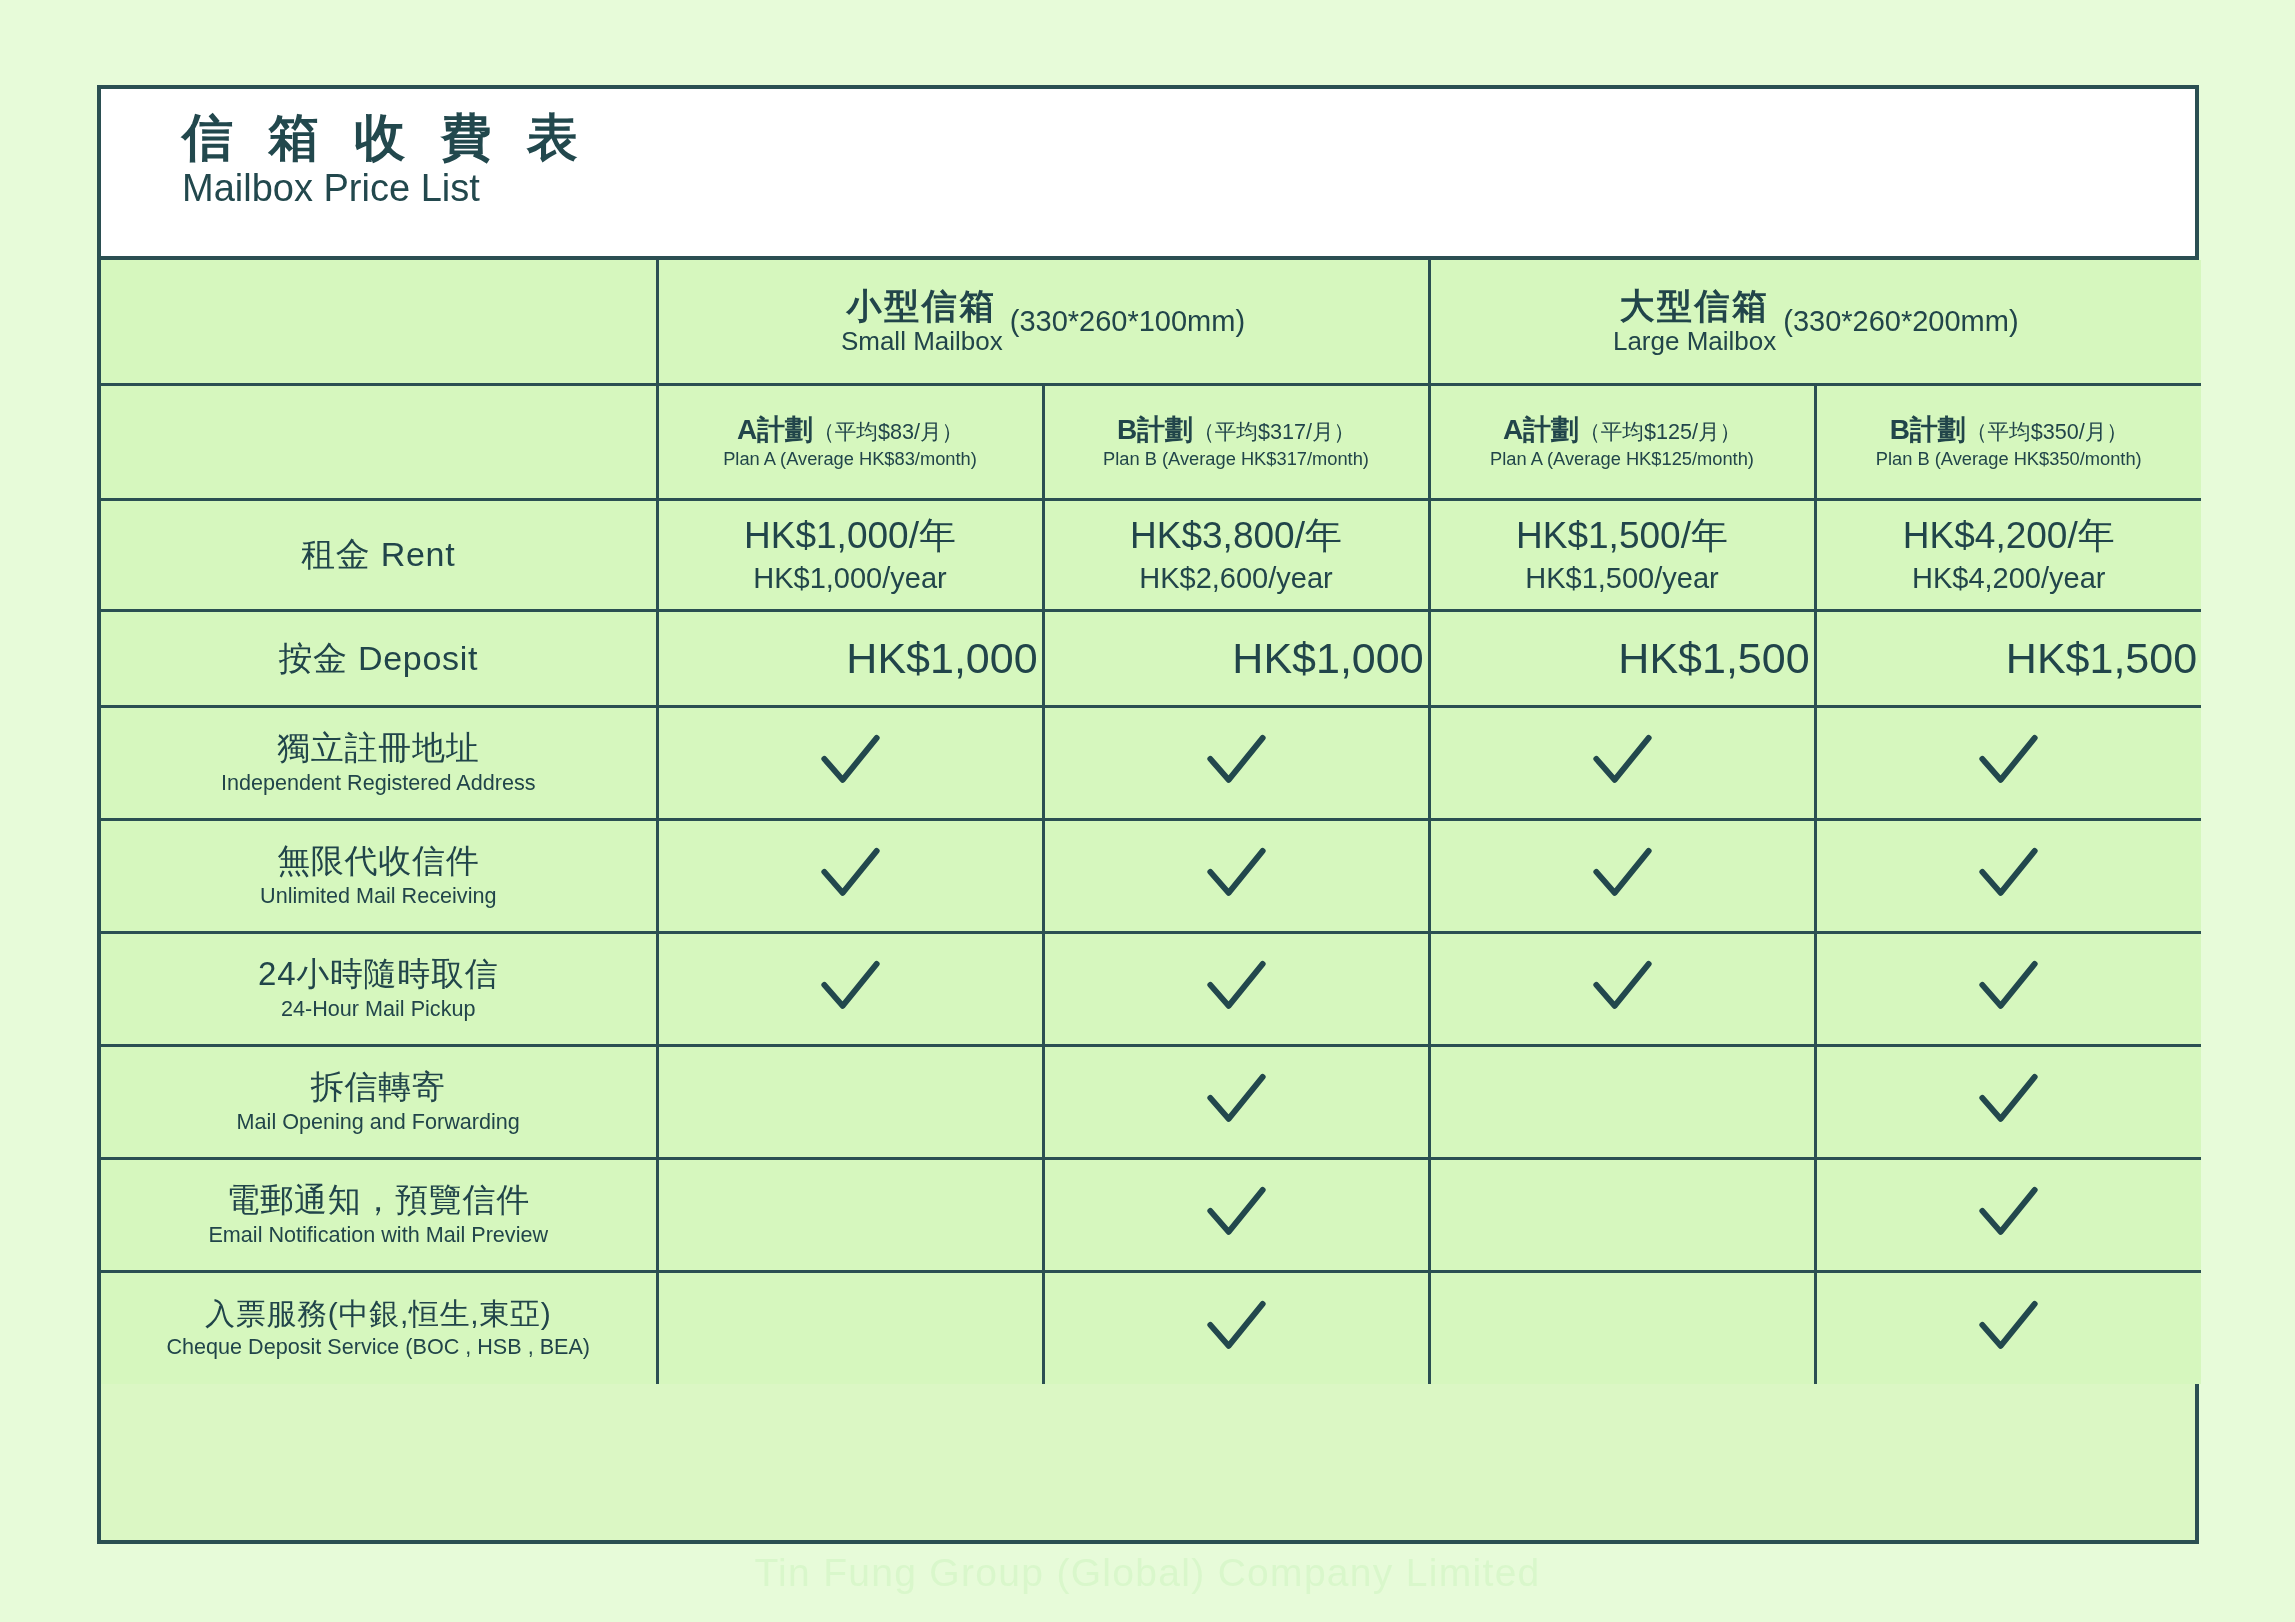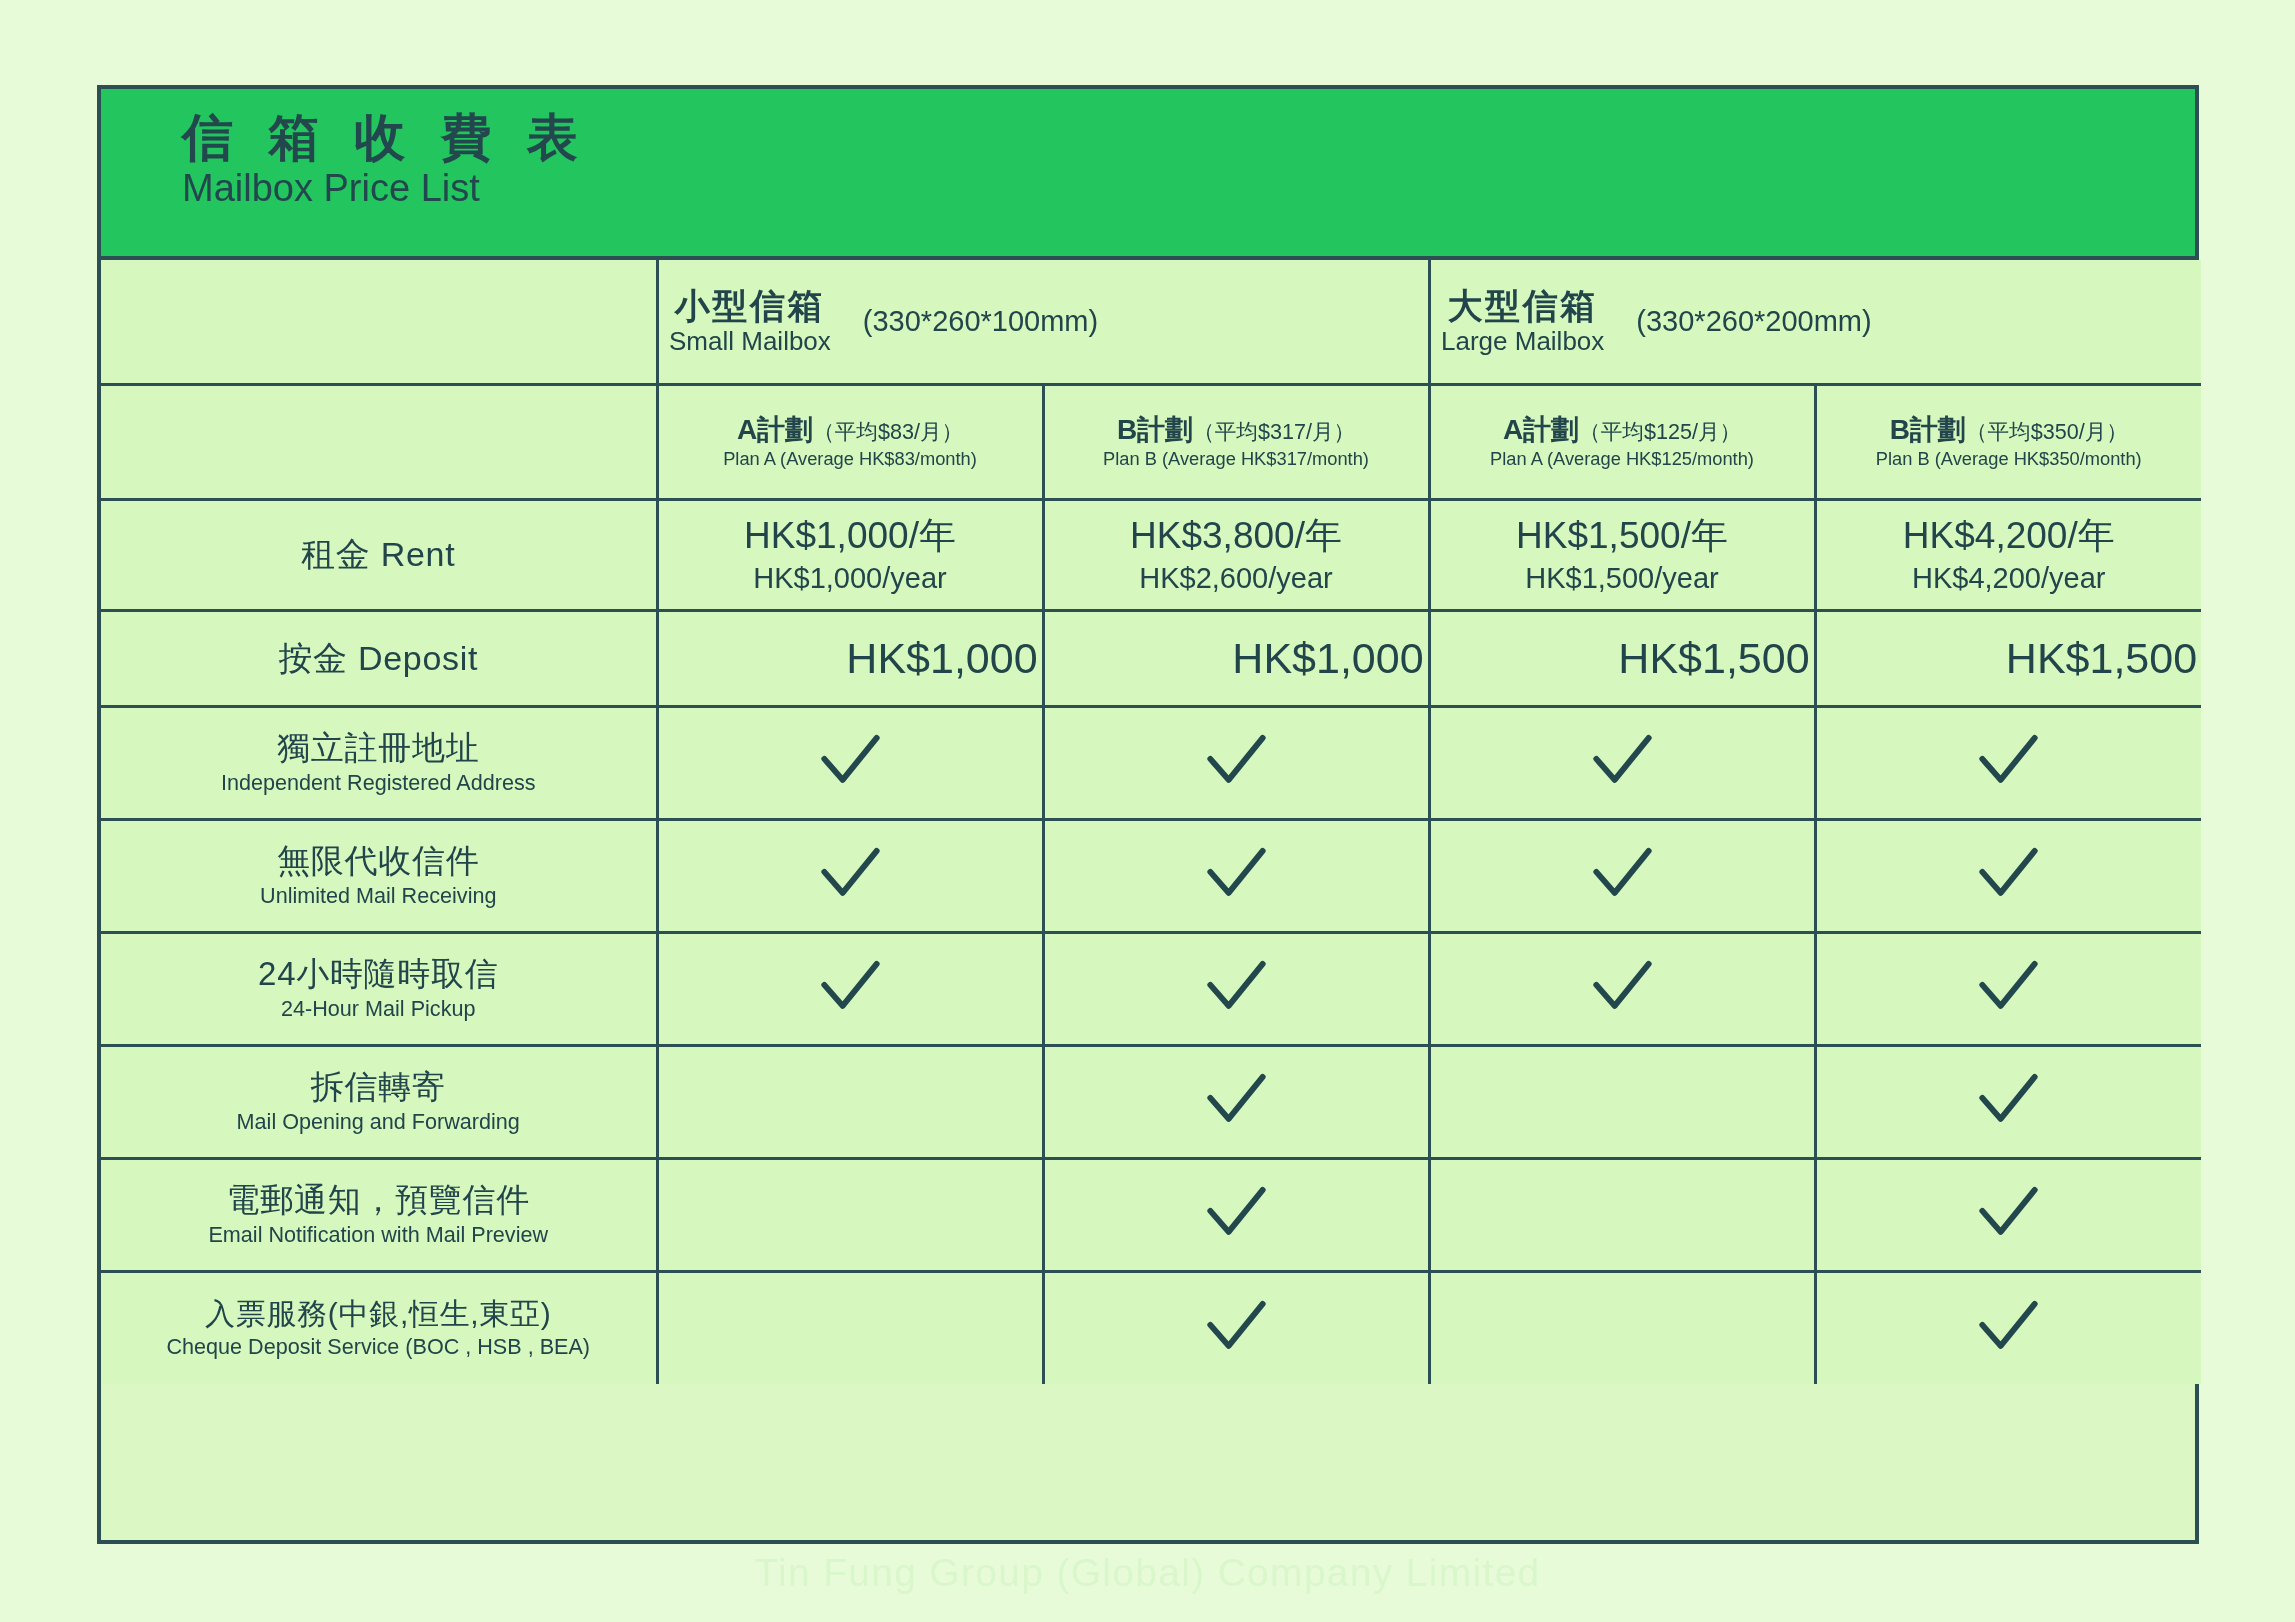--- a/index.html
+++ b/index.html
@@ -25,21 +25,21 @@
     box-sizing: border-box;
     background: #dbf7c4;
   }
 
   
   .title-block {
     height: 171px;
     border-bottom: 4.6px solid #2b4f52;
     box-sizing: border-box;
     padding: 22px 0 0 81px;
-    background: #22c55e;
+    background: #ffffff;
   }
   .title-zh {
     font-size: 51px;
     font-weight: bold;
     letter-spacing: 10.5px;
     line-height: 1.05;
     color: #22484d;
   }
   .title-en {
     font-size: 38px;
@@ -75,22 +75,22 @@
 
   
   .grp {
     height: 124px;
     padding: 0 10.5px;
     background: #d6f7be;
   }
   .grp-inner {
     display: flex;
     align-items: center;
-    justify-content: flex-start;
-    gap: 32px;
+    justify-content: center;
+    gap: 7px;
   }
   .grp-names {
     text-align: center;
     line-height: 1.08;
   }
   .grp-zh {
     font-size: 35px;
     font-weight: bold;
     letter-spacing: 2.6px;
   }

